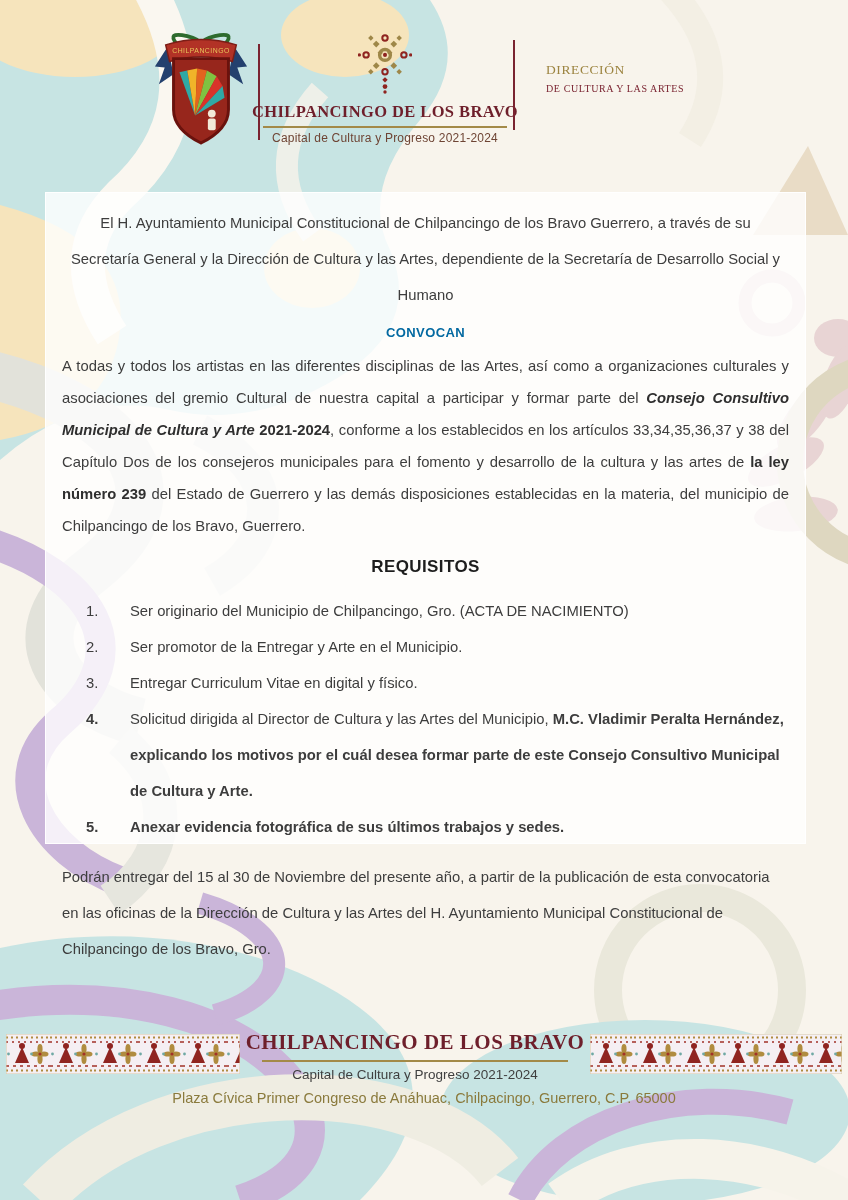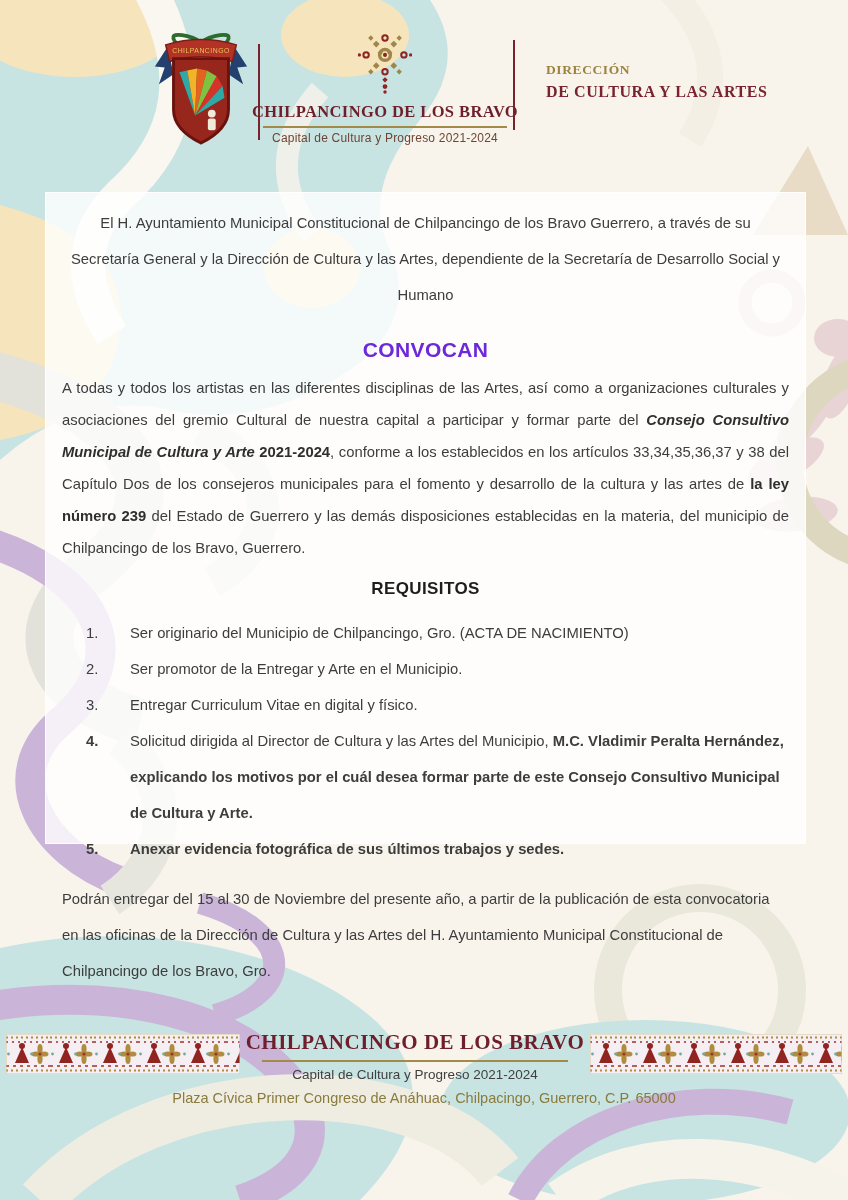--- a/index.html
+++ b/index.html
@@ -17,34 +17,34 @@
   .hdr-div1{left:258px;top:44px;height:96px;}
   .hdr-div2{left:513px;top:40px;height:90px;}
   .brand{position:absolute;left:250px;top:32px;width:270px;text-align:center;}
   .brand-flower{width:54px;height:66px;display:block;margin:0 auto 4px;}
   .brand-title{
     font-family:"Liberation Serif", serif;font-weight:bold;
     font-size:16.5px;color:#6e1f2b;letter-spacing:.4px;white-space:nowrap;
   }
   .brand-underline{width:244px;height:2px;background:#a38a48;margin:4px auto 3px;}
   .brand-subtitle{font-size:12px;color:#6e4434;letter-spacing:.2px;}
-  .dept{position:absolute;left:546px;top:62px;font-family:"Liberation Serif", serif;font-weight:bold;letter-spacing:.6px;}
+  .dept{position:absolute;left:546px;top:62px;font-family:"Liberation Serif", serif;font-weight:normal;letter-spacing:.6px;}
   .dept-line1{font-size:13.5px;color:#9c8440;margin-bottom:5px;}
-  .dept-line2{font-size:16px;color:#7a2330;}
+  .dept-line2{font-size:10px;color:#7a2330;}
 
   
   .panel{
     position:absolute;left:45px;top:192px;width:761px;height:652px;z-index:2;
     background:rgba(255,255,255,.80);
     border:1px solid rgba(255,255,255,.92);
     box-sizing:border-box;padding:12px 16px 0;
     color:#3d3d3d;font-size:14.8px;
   }
   .intro{ text-align:center;line-height:36px;margin:0 4px; }
-  .h-convocan{ text-align:center;font-size:21px;font-weight:bold;color:#6d28d9;letter-spacing:.4px;margin-top:25px; }
+  .h-convocan{ text-align:center;font-size:13px;font-weight:bold;color:#0369a1;letter-spacing:.4px;margin-top:12px; }
   .body-par{ text-align:justify;line-height:32px;margin-top:10px; }
   .body-par b{color:#2f2f2f;}
   .h-requisitos{ text-align:center;font-size:17px;font-weight:bold;color:#1d1d1d;letter-spacing:.4px;margin-top:10px; }
   .req-list{margin:16px 0 0 24px;}
   .req-item{display:flex;line-height:36px;}
   .req-num{width:24px;flex:none;}
   .req-num.bold{font-weight:bold;}
   .req-text{margin-left:20px;}
   .closing{line-height:36px;margin-top:14px;}
 

